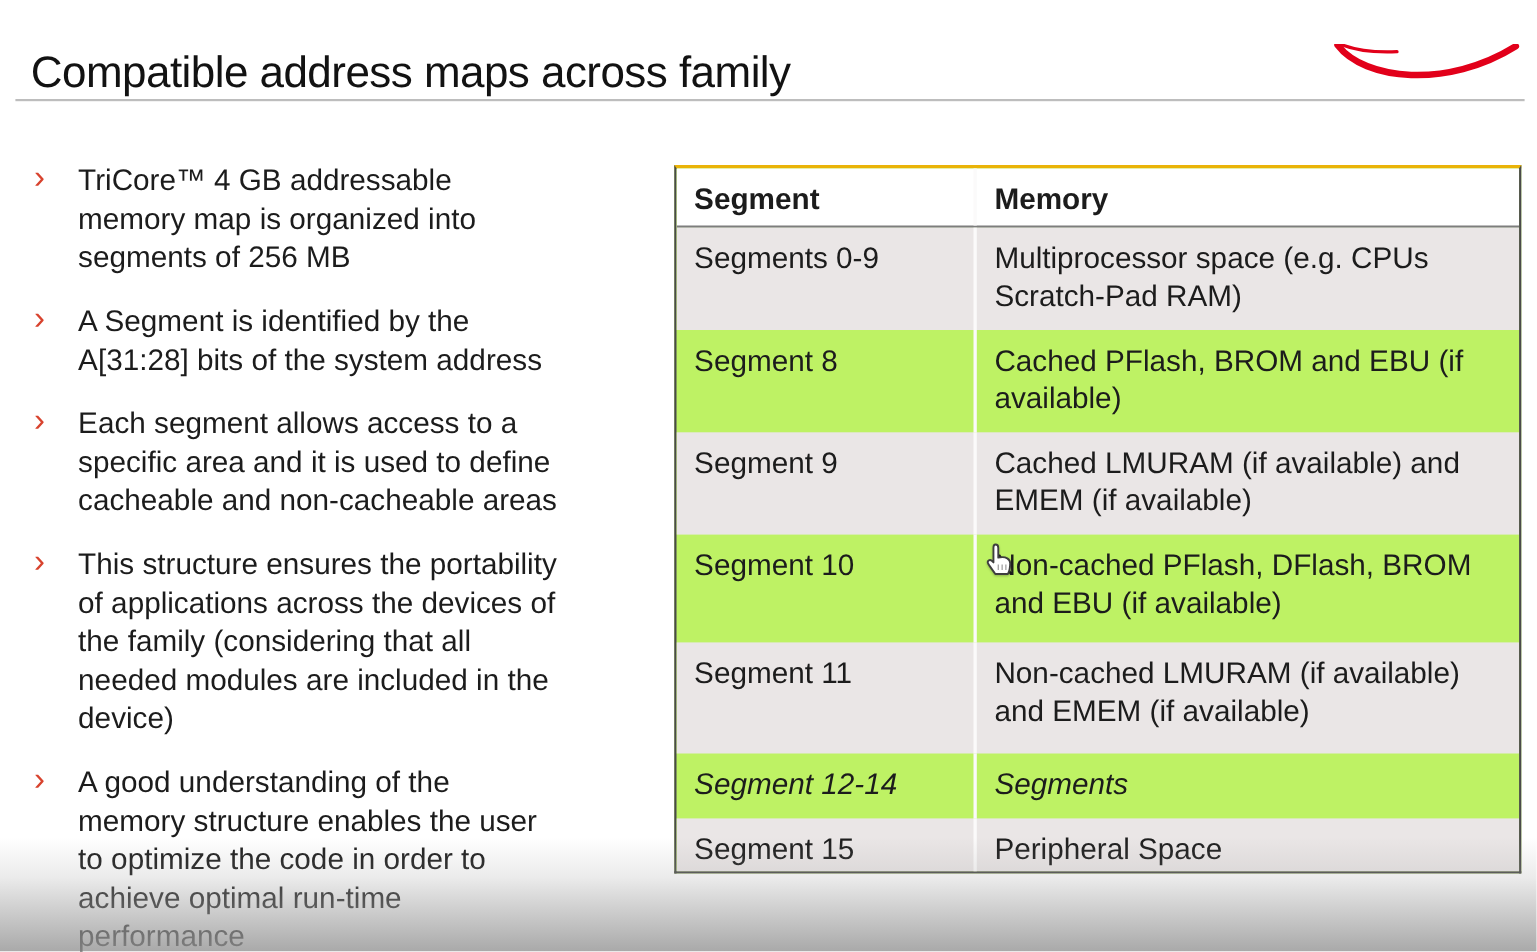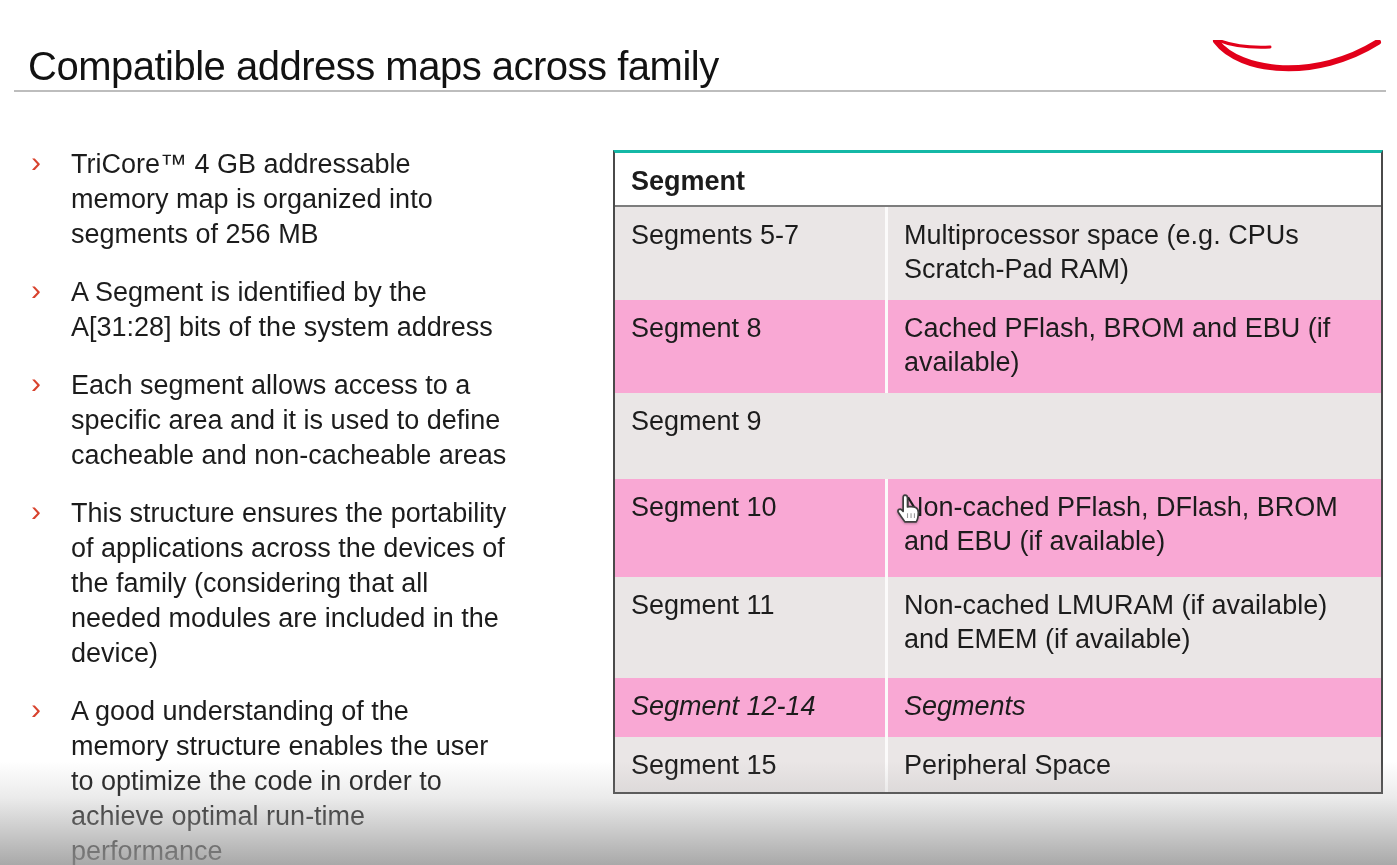--- a/index.html
+++ b/index.html
@@ -47,22 +47,22 @@
     position:absolute;left:1px;top:-3px;
     font-size:30px;line-height:35px;color:var(--bullet-red);
     font-weight:400;
   }
   .btext{white-space:pre-line;}
 
   
   .memtable{
     position:absolute;left:613px;top:110px;width:770px;height:644px;
     border:2px solid var(--border-dark);
-    border-top:3px solid #14b8a6;
-    background:#f9a8d4;overflow:hidden;
+    border-top:3px solid #eab308;
+    background:#bef264;overflow:hidden;
   }
   .trow{
     display:grid;grid-template-columns:270px 1fr;
     font-size:27px;line-height:34px;
   }
   .thead{
     font-weight:bold;min-height:54px;
     border-bottom:2px solid #7d7d7d;
     background:#fff;
   }
@@ -143,34 +143,37 @@
 memory structure enables the user
 to optimize the code in order to
 achieve optimal run-time
 performance</span>
     </li>
   </ul>
 
   <div class="memtable">
     <div class="trow thead">
       <div class="tcell">Segment</div>
+      <div class="tcell tcell-right">Memory</div>
     </div>
     <div class="tbody">
       <div class="trow">
-        <div class="tcell">Segments 5-7</div>
+        <div class="tcell">Segments 0-9</div>
         <div class="tcell tcell-right">Multiprocessor space (e.g. CPUs
 Scratch-Pad RAM)</div>
       </div>
       <div class="trow">
         <div class="tcell">Segment 8</div>
         <div class="tcell tcell-right">Cached PFlash, BROM and EBU (if
 available)</div>
       </div>
       <div class="trow">
         <div class="tcell">Segment 9</div>
+        <div class="tcell tcell-right">Cached LMURAM (if available) and
+EMEM (if available)</div>
       </div>
       <div class="trow">
         <div class="tcell">Segment 10</div>
         <div class="tcell tcell-right">Non-cached PFlash, DFlash, BROM
 and EBU (if available)</div>
       </div>
       <div class="trow">
         <div class="tcell">Segment 11</div>
         <div class="tcell tcell-right">Non-cached LMURAM (if available)
 and EMEM (if available)</div>

